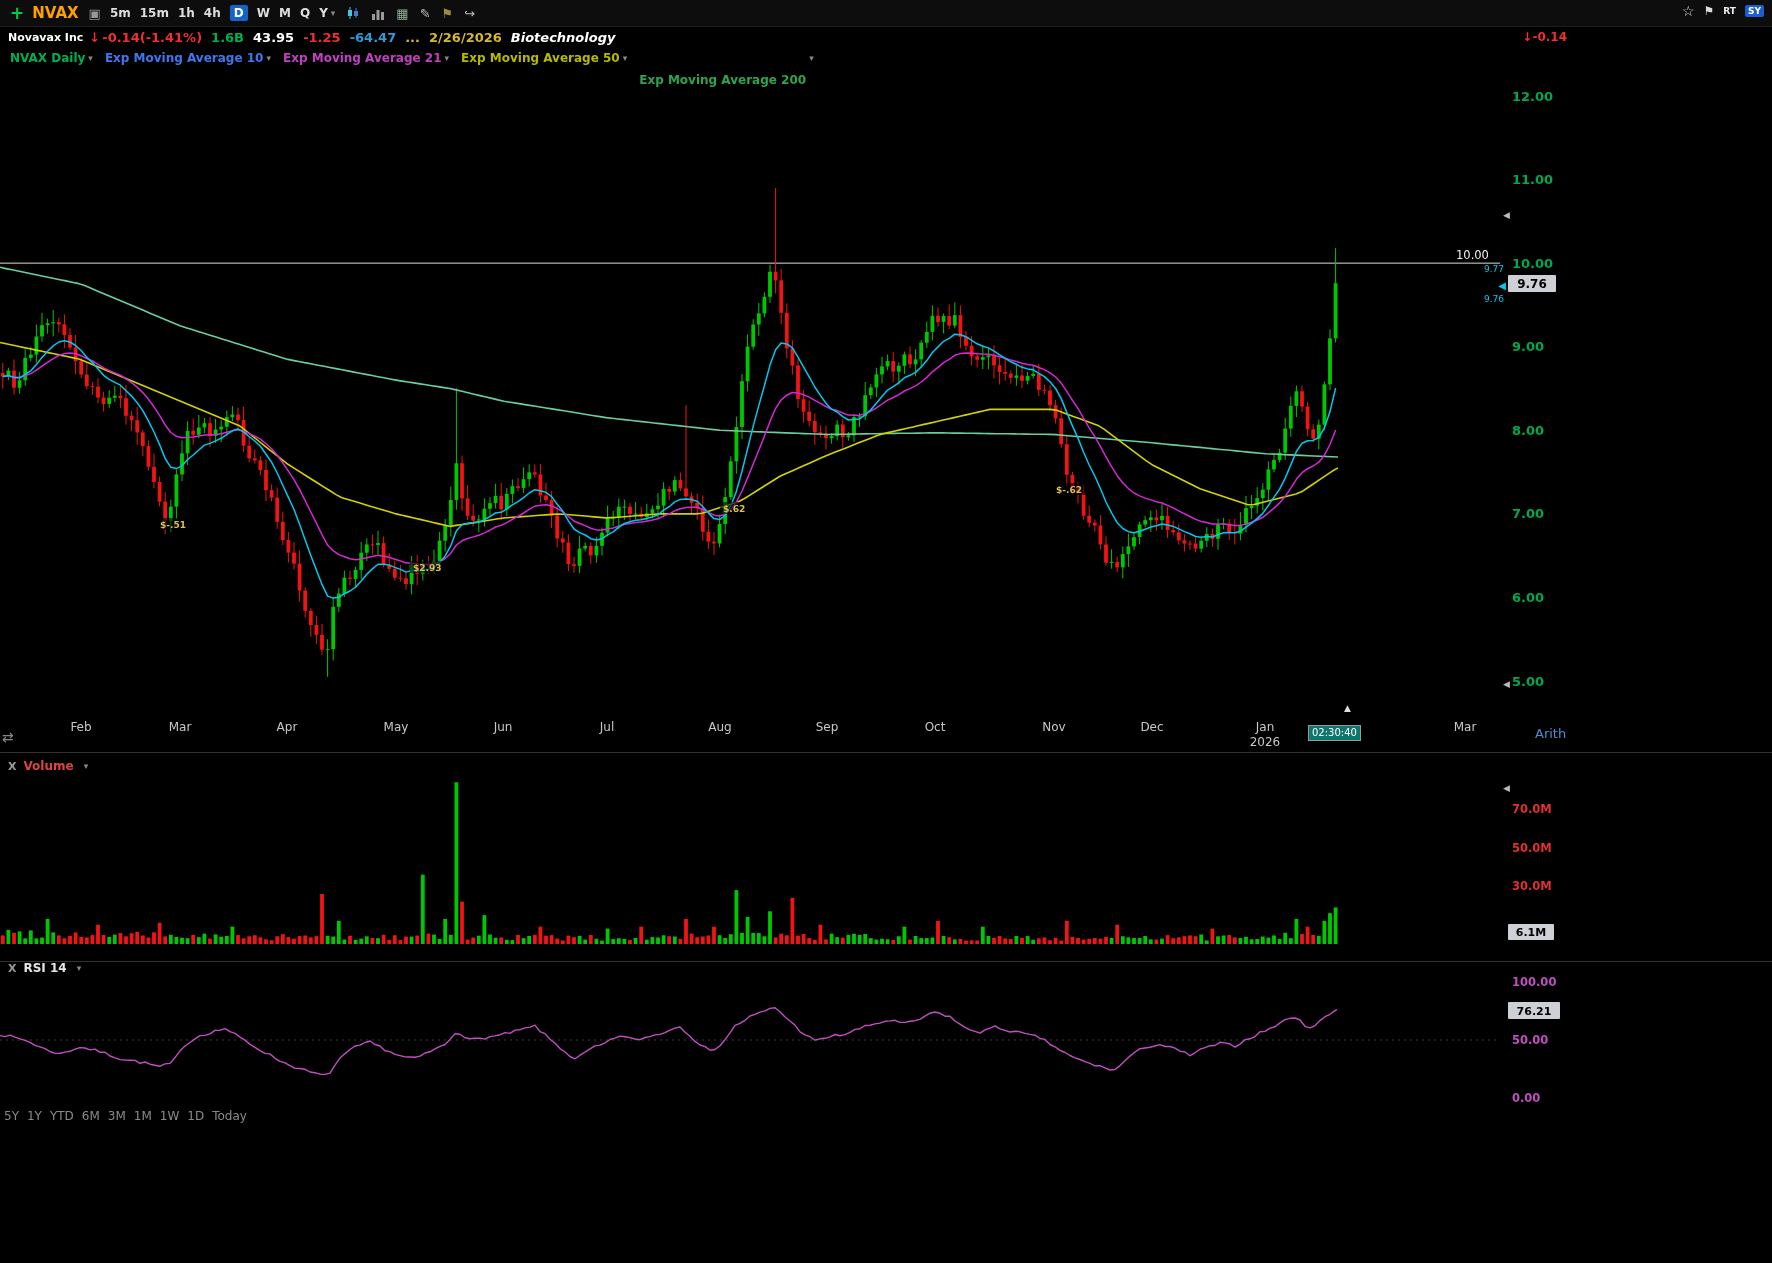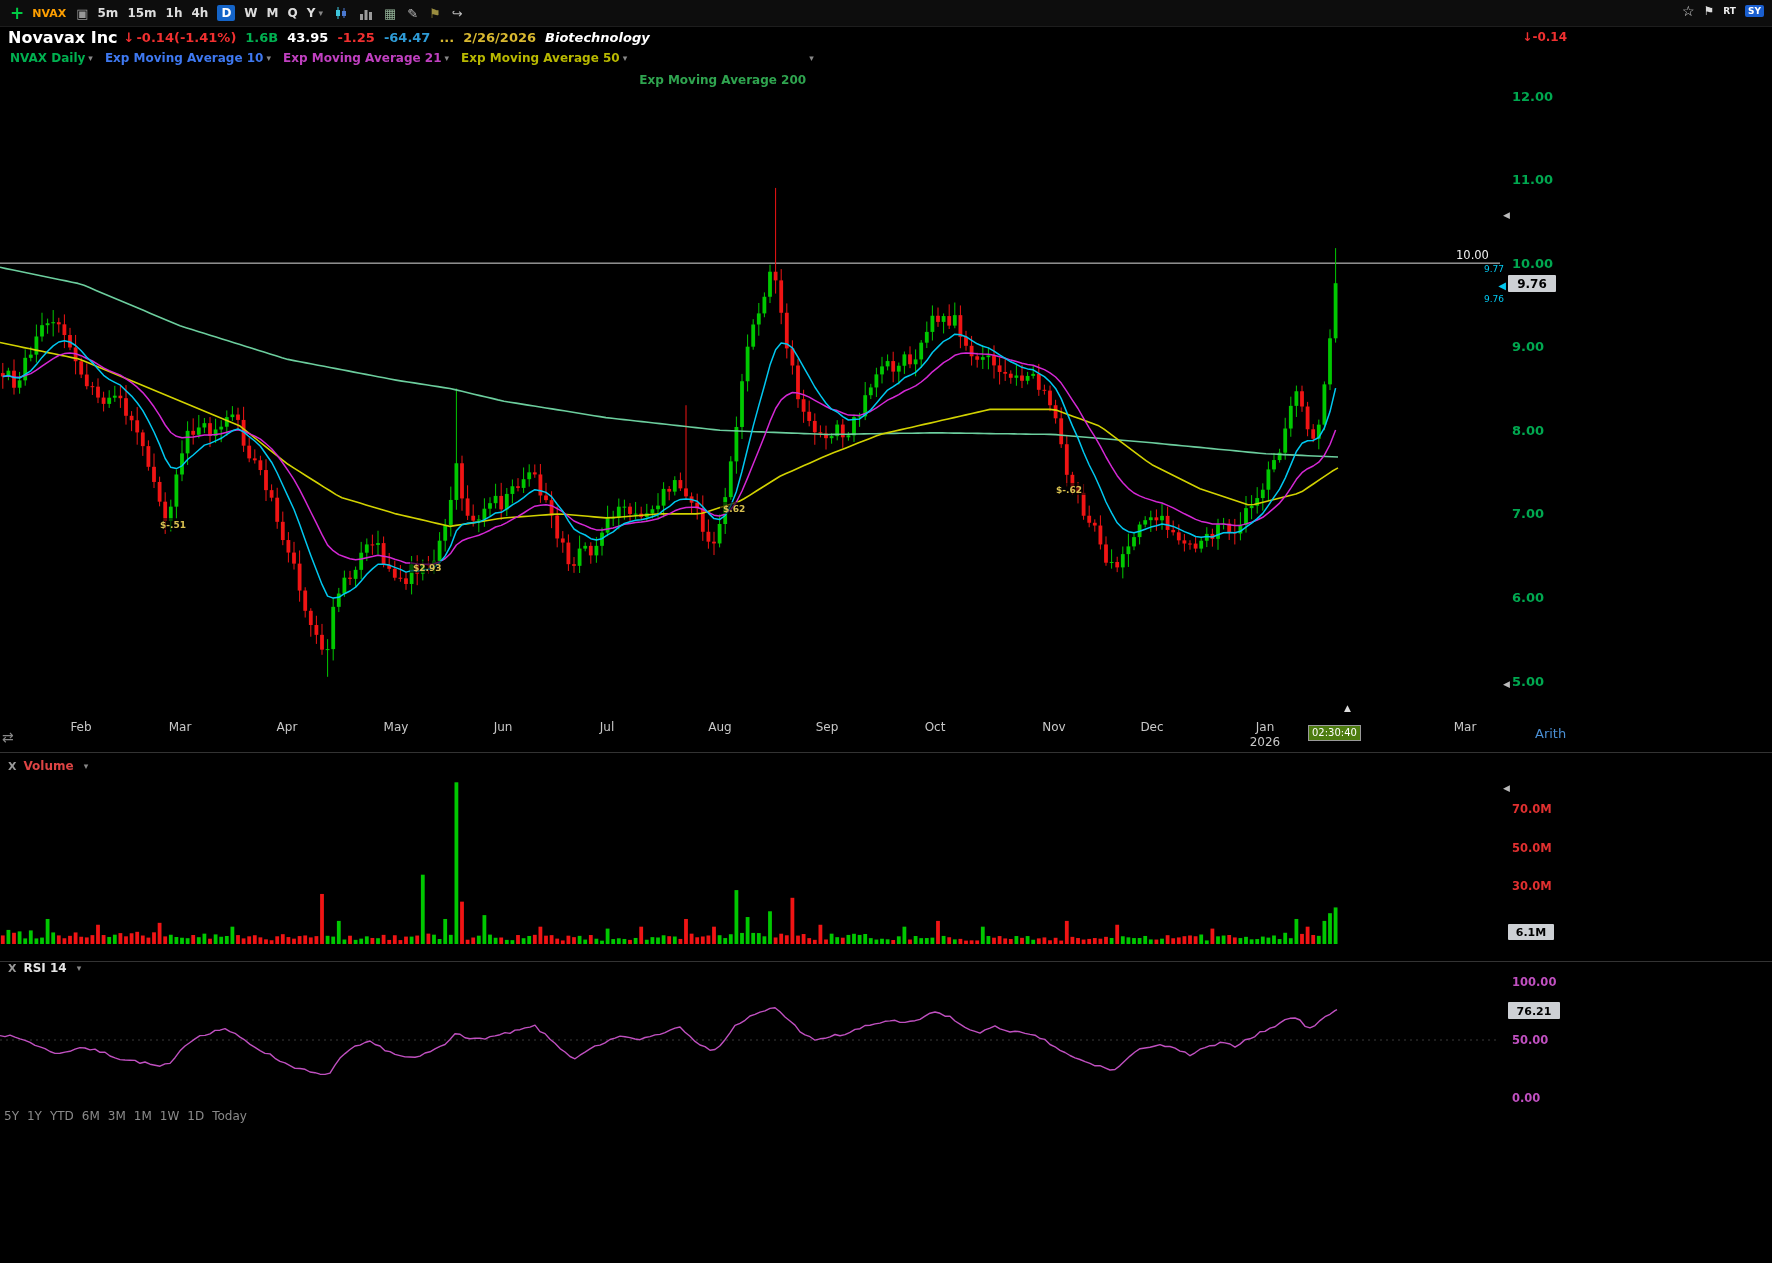--- a/index.html
+++ b/index.html
@@ -5,49 +5,49 @@
   html,body{margin:0;padding:0;background:#000;}
   body{width:1772px;height:1263px;overflow:hidden;font-family:"DejaVu Sans","Liberation Sans",sans-serif;}
   #screen{position:relative;width:1772px;height:1263px;background:#000;}
   svg{font-family:"DejaVu Sans","Liberation Sans",sans-serif;}
   #chart-svg{position:absolute;left:0;top:0;z-index:1;}
   .hud{position:absolute;z-index:2;}
   
   .toolbar{left:0;top:0;width:1772px;height:26px;background:#0d0d0d;border-bottom:1px solid #1d1d1d;display:flex;align-items:center;color:#ddd;font-size:12px;}
   .toolbar .sp{margin-left:10px;display:inline-flex;align-items:center;}
   .plus{color:#00cc44;font-size:17px;font-weight:bold;}
-  .symbol{color:#ffa000;font-weight:bold;font-size:11px;margin-left:8px;}
+  .symbol{color:#ffa000;font-weight:bold;font-size:15px;margin-left:8px;}
   .cam{color:#999;font-size:13px;margin-left:10px;}
   .tf{margin-left:9px;color:#ddd;font-weight:bold;cursor:default;}
   .tf.active{background:#1464c8;color:#fff;padding:1px 4px;border-radius:2px;}
   .dd{color:#888;font-style:normal;font-size:9px;margin-left:3px;}
   .ticon{margin-left:11px;color:#aaa;font-size:13px;}
   .ticon svg{display:block;}
   .tright{position:absolute;right:8px;top:3px;display:flex;align-items:center;gap:9px;}
   .star{color:#ddd;font-size:14px;}
   .flag{color:#ddd;font-size:12px;}
   .rt{color:#eee;font-size:9px;font-weight:bold;}
   .sy{background:#1a5fd0;color:#fff;font-size:9px;font-weight:bold;padding:1px 3px;border-radius:2px;}
   
   .quote{left:0;top:26px;width:1772px;height:22px;display:flex;align-items:center;font-size:13px;font-weight:bold;color:#fff;}
   .quote>span{margin-left:9px;white-space:nowrap;}
-  .q-name{margin-left:8px!important;font-size:16px;}
+  .q-name{margin-left:8px!important;font-size:11px;}
   .q-sector{font-style:italic;}
   .q-right{position:absolute;right:205px;top:30px;font-size:12px;font-weight:bold;z-index:2;}
   
   .legend{left:0;top:48px;width:1772px;height:20px;display:flex;align-items:center;font-size:12px;font-weight:bold;}
   .leg{margin-left:12px;display:inline-flex;align-items:center;cursor:default;}
   .leg:first-child{margin-left:10px;}
   
   .panel-header{display:flex;align-items:center;gap:7px;font-size:12px;font-weight:bold;}
   .ph-x{color:#999;font-size:11px;}
   .vol-h{left:8px;top:759px;}
   .rsi-h{left:8px;top:961px;}
   
-  .countdown{left:1308px;top:725px;border:1px solid #999;color:#fff;font-size:10px;padding:0 3px;height:14px;line-height:14px;background:#4d7c0f;}
+  .countdown{left:1308px;top:725px;border:1px solid #999;color:#fff;font-size:10px;padding:0 3px;height:14px;line-height:14px;background:#0f766e;}
   .upmark{left:1344px;top:703px;color:#ddd;font-size:9px;}
   .swapicon{left:2px;top:729px;color:#888;font-size:14px;}
   .arith{left:1510px;top:726px;color:#4a8fd4;font-size:13px;font-weight:normal;margin-left:25px;}
   .miniranges{left:4px;top:1109px;display:flex;gap:8px;color:#8a8a8a;font-size:12px;}
   .miniranges span{cursor:default;}
 </style>
 </head>
 <body>
 
 <div id="screen">

